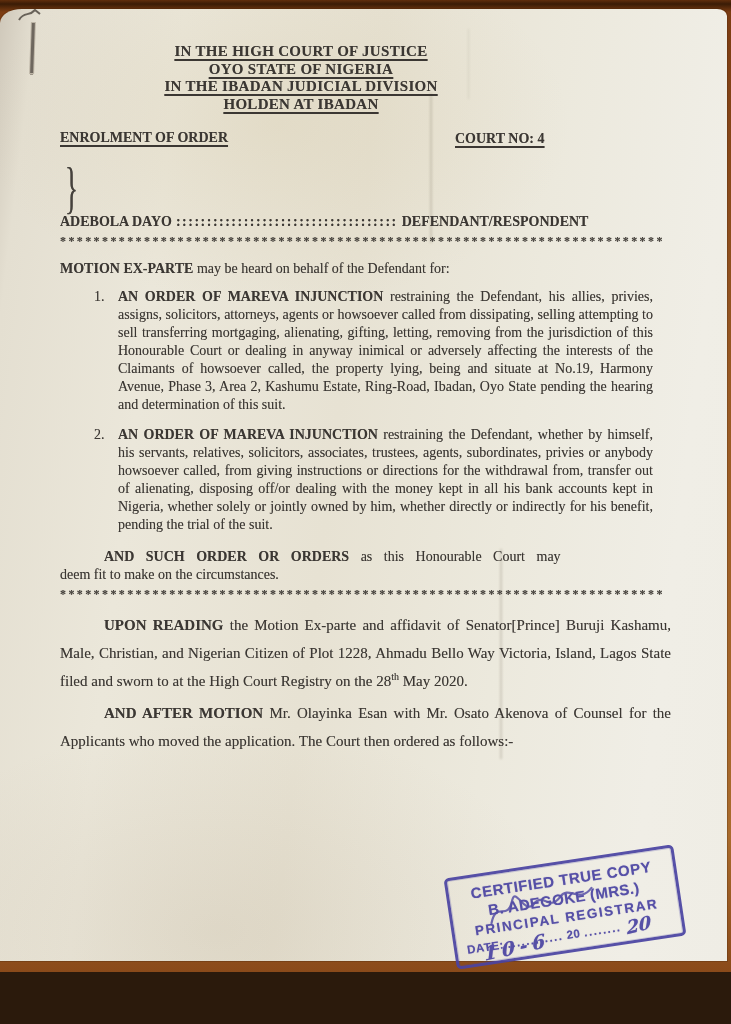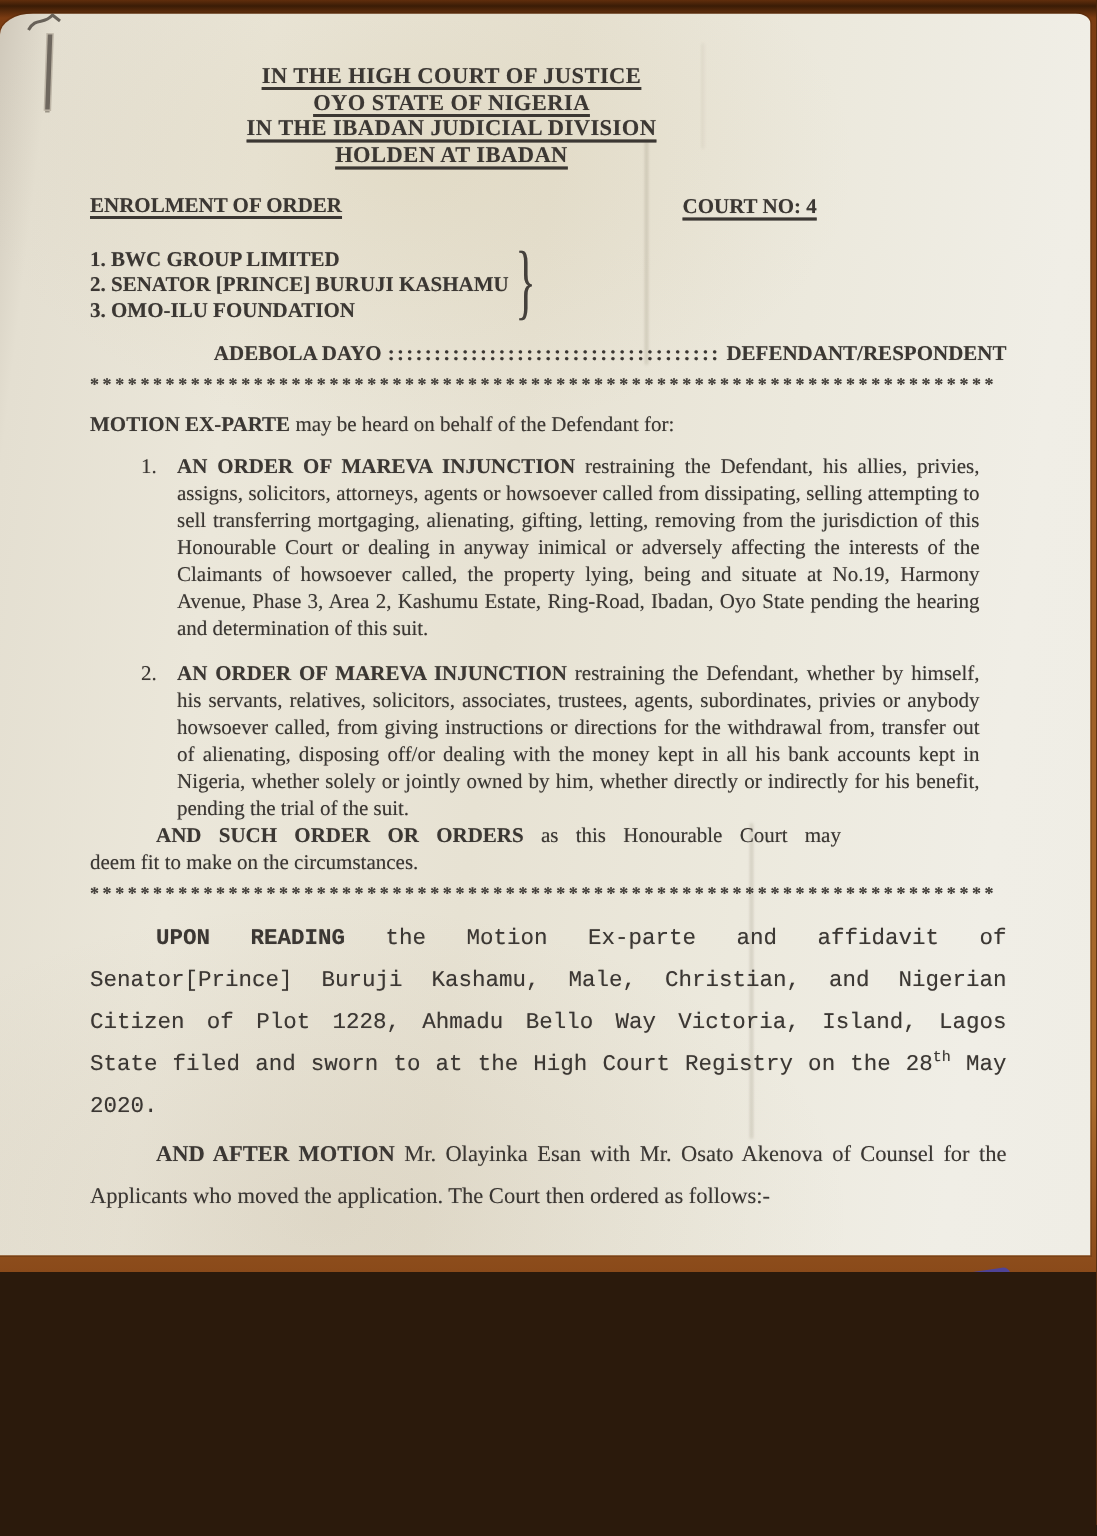--- a/index.html
+++ b/index.html
@@ -1,17 +1,17 @@
 <!DOCTYPE html>
 <html style="--stamp-ink: #4a43a2;"><head>
 <meta charset="utf-8">
 <style>
   html,body{margin:0;padding:0;background:#2b1a0c;}
   .scene{
-    position:relative;width:731px;height:848px;margin:0 auto;overflow:hidden;
+    position:relative;width:731px;height:972px;margin:0 auto;overflow:hidden;
     background:linear-gradient(180deg,#35180462 0,#3a1c06 4px,#7c3c12 12px,#995a24 40%,#a96b2c 86%,#8a4a1a 100%);
     background-color:#7c3c12;
     font-family:"Liberation Serif",serif;
   }
   .paper{
     position:absolute;left:0;top:9px;right:4px;bottom:11px;
     background:
       radial-gradient(420px 260px at 38% 12%, rgba(196,178,130,0.18), transparent 70%),
       radial-gradient(500px 300px at 30% 97%, rgba(160,140,110,0.14), transparent 70%),
       linear-gradient(97deg,#cfc8ba 0%,#e4dfd1 4.5%,#ebe7da 22%,#e7e2d3 46%,#ece9dd 68%,#f0eee6 88%,#efede5 100%);
@@ -37,37 +37,37 @@
   .ref-row{display:flex;justify-content:space-between;align-items:flex-end;margin-top:16px;font-weight:bold;}
   .case-ref{width:216px;line-height:17px;}
   .case-ref div,.enrolment{text-decoration:underline;text-decoration-thickness:1.5px;text-underline-offset:2.5px;}
 
   .parties{display:flex;margin-top:18px;}
   .claimant-list{font-weight:bold;line-height:17px;white-space:nowrap;}
   .brace{font-size:56px;line-height:50px;font-weight:400;transform:scaleX(0.5);margin:-2px 0 0 -2px;color:#45413c;}
   .claimants-label{align-self:center;font-weight:bold;white-space:nowrap;margin-left:2px;}
 
   .and{margin:8px 0 0 28px;font-weight:bold;}
-  .defendant-line{margin-top:12px;font-weight:bold;white-space:nowrap;text-align:right;}
+  .defendant-line{font-weight:bold;white-space:nowrap;}
   .def-dots{letter-spacing:1.5px;margin:0 4px;}
   .stars{margin-top:1px;font-size:12px;letter-spacing:2.4px;white-space:nowrap;overflow:hidden;font-weight:bold;color:#45413c;}
 
   p{margin:0;}
   .motion{margin-top:10px;}
   .order{display:flex;margin:10px 0 0 34px;}
   .order + .order{margin-top:12px;}
   .order-num{width:24px;flex:none;}
   .order-text{width:535px;text-align:justify;}
 
-  .such{margin-top:0;}
+  .such{margin-top:14px;}
   .such .line1{word-spacing:8px;}
   .such-indent{display:inline-block;width:44px;}
 
   .upon,.after{font-size:15px;line-height:28px;text-align:justify;text-indent:44px;}
-  .upon{margin-top:8px;font-family:Liberation Mono, monospace;}
+  .upon{margin-top:8px;}
   .after{margin-top:4px;}
   sup{font-size:10px;line-height:0;}
 
   .stamp{
     position:absolute;right:46px;top:852px;width:206px;padding:7px 10px 9px;
     border:3px solid var(--stamp-ink,#4a43a2);border-radius:5px;
     transform:rotate(-8.5deg);color:var(--stamp-ink,#4a43a2);
     font-family:"Liberation Sans",sans-serif;font-weight:bold;text-align:center;
     opacity:0.92;text-shadow:0 0 1px rgba(72,66,162,0.55);
     box-shadow:inset 0 0 0 1px rgba(72,66,162,0.25);
@@ -106,25 +106,20 @@
       </div>
 
       <div class="ref-row">
         <div class="enrolment">ENROLMENT OF ORDER</div>
         <div class="case-ref">
           <div>COURT NO: 4</div>
         </div>
       </div>
 
       <div class="parties">
-        <div class="claimant-list">
-          <div>1. BWC GROUP LIMITED</div>
-          <div>2. SENATOR [PRINCE] BURUJI KASHAMU</div>
-          <div>3. OMO-ILU FOUNDATION</div>
-        </div>
         <div class="brace">}</div>
       </div>
 
 
       <div class="defendant-line">
         <span>ADEBOLA DAYO</span><span class="def-dots">::::::::::::::::::::::::::::::::::::</span><span>DEFENDANT/RESPONDENT</span>
       </div>
 
       <div class="stars">************************************************************************</div>
 

